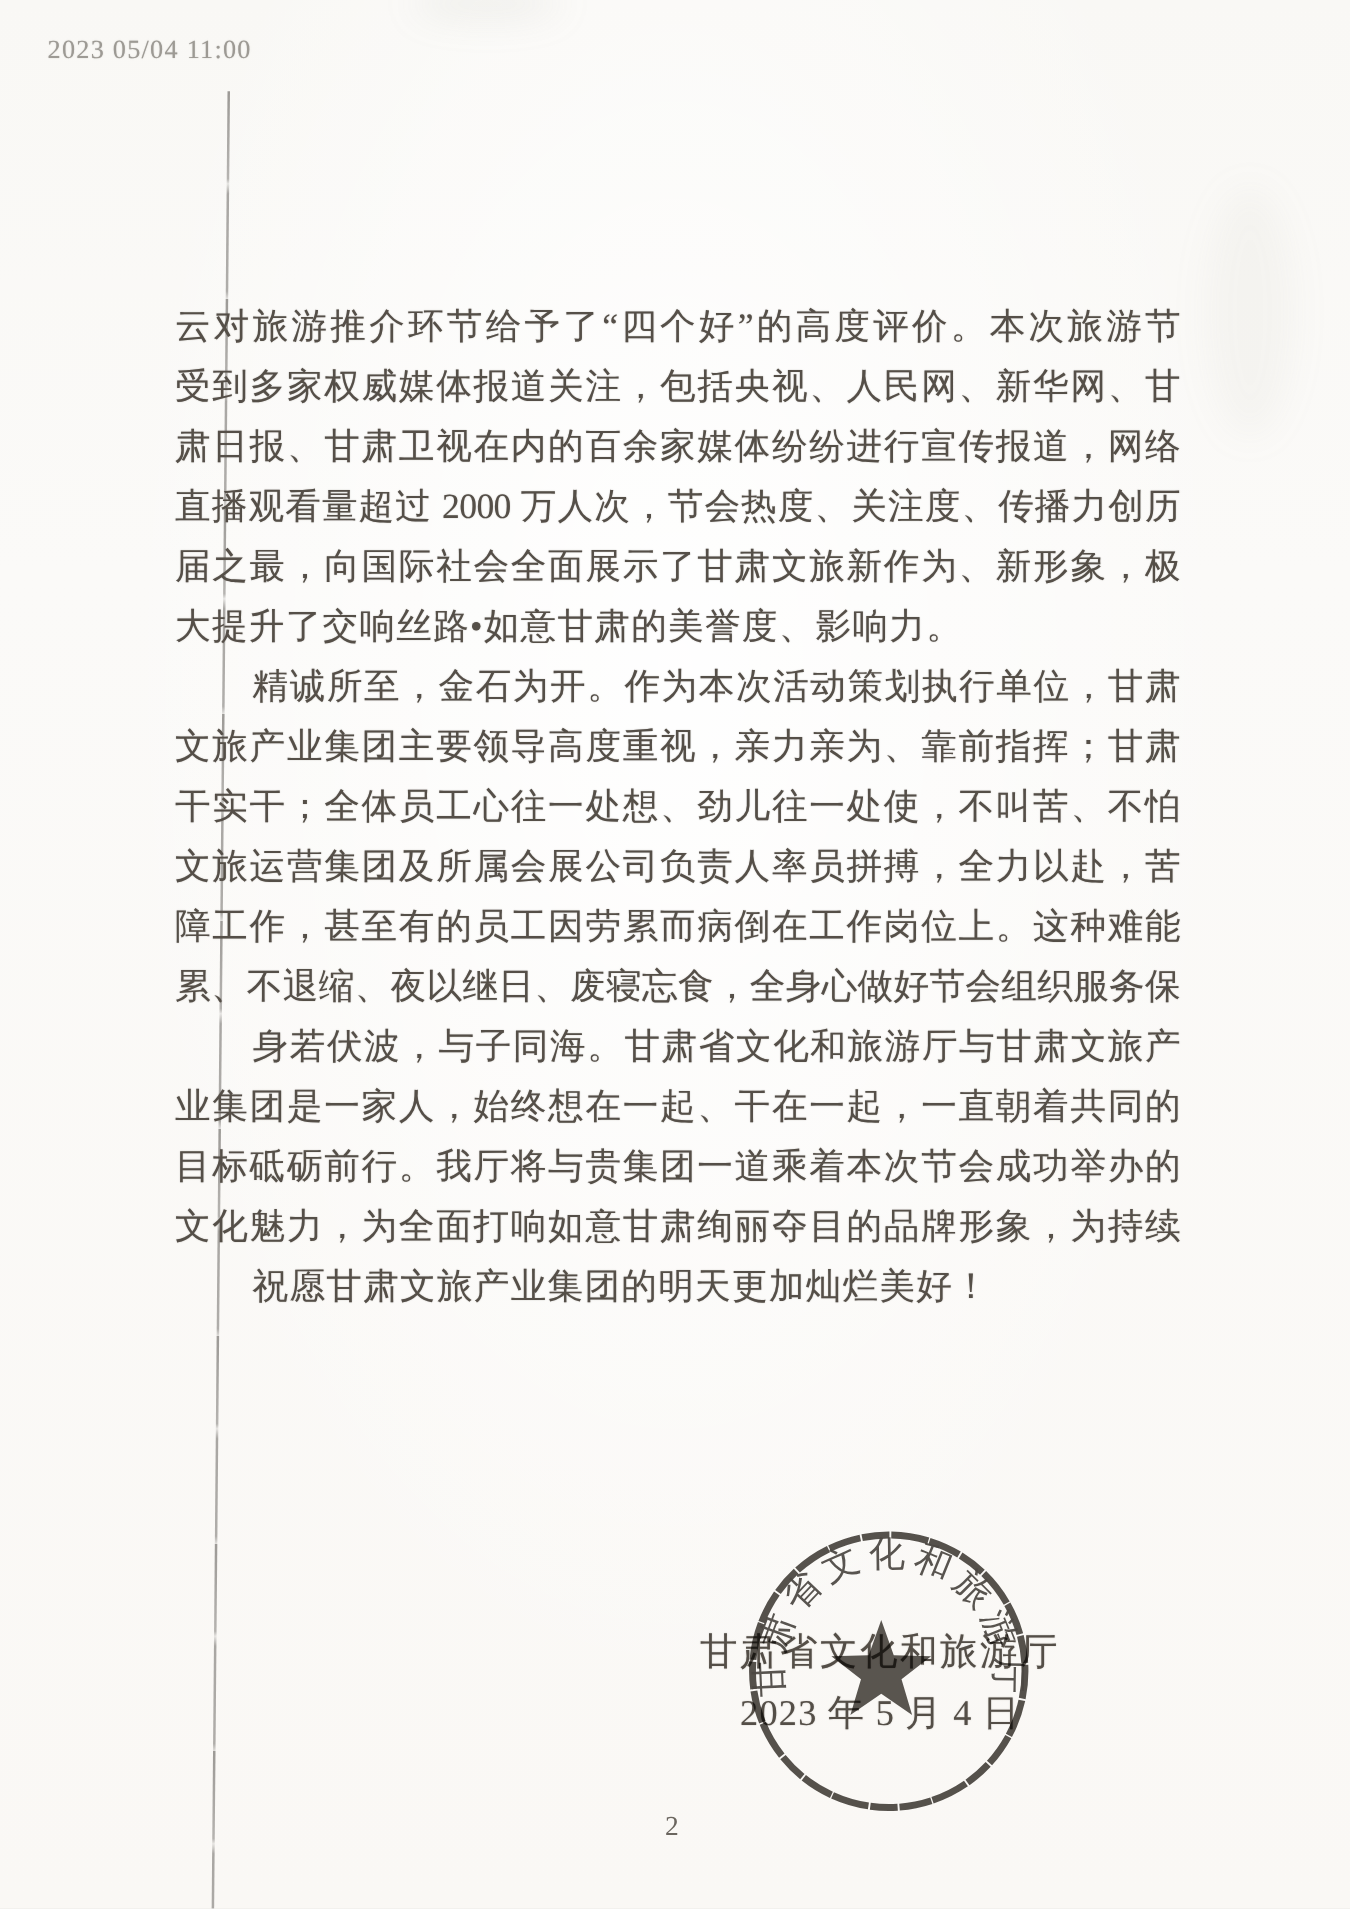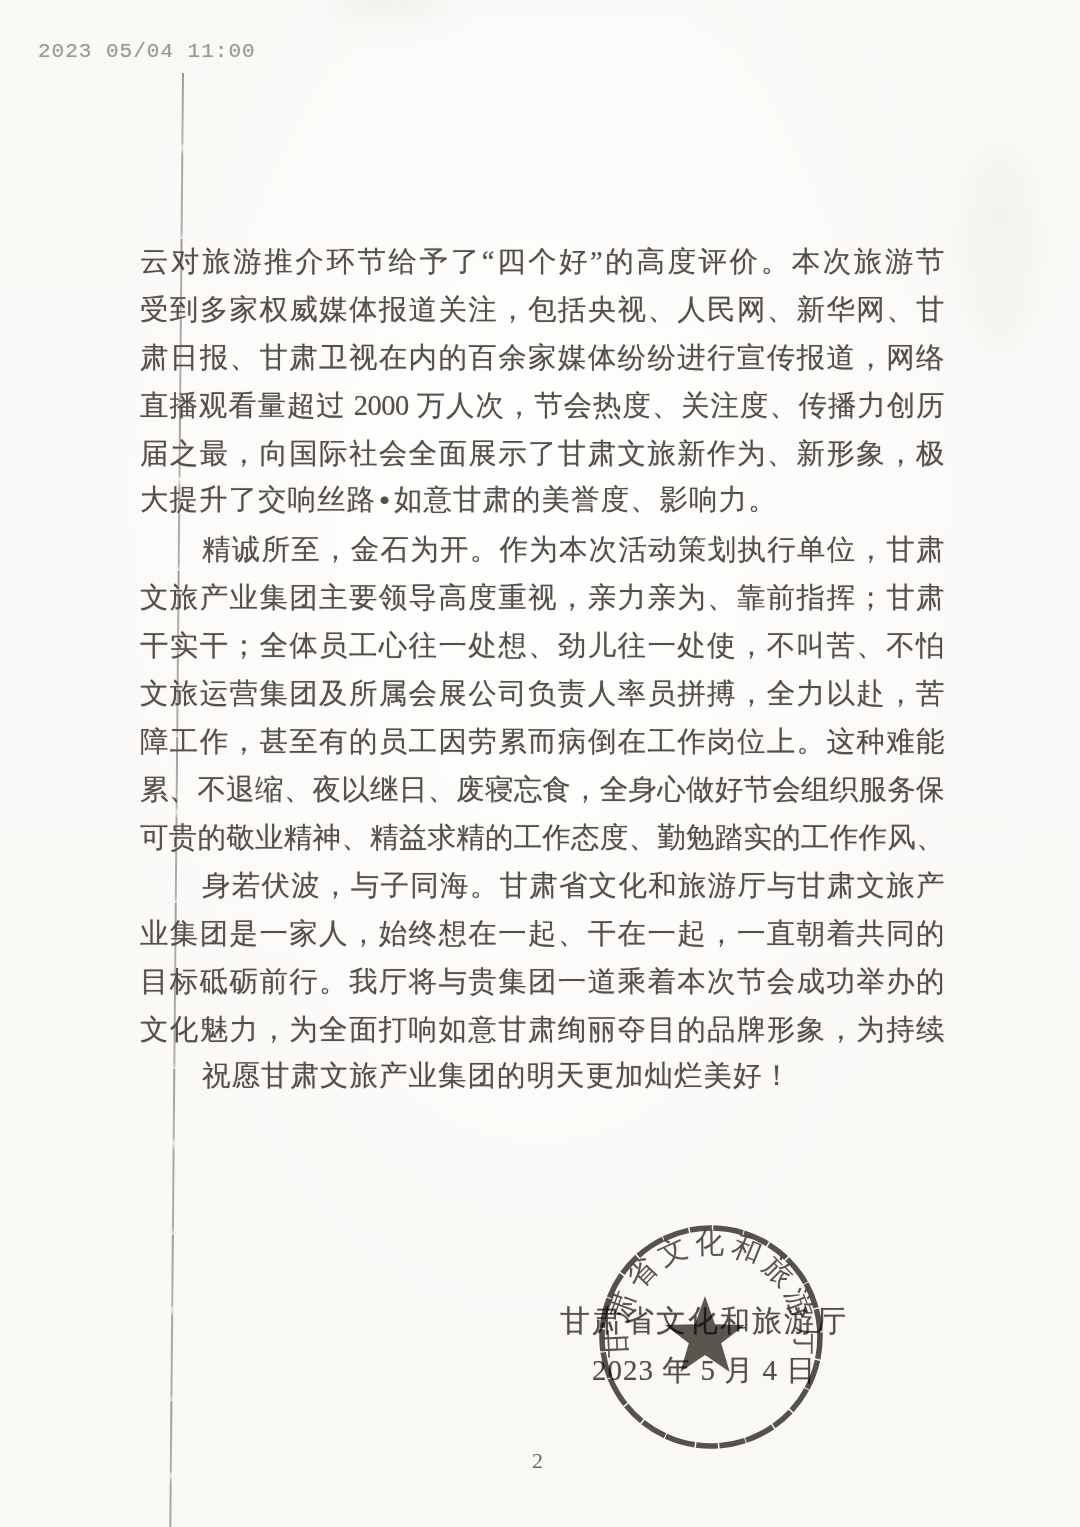--- a/index.html
+++ b/index.html
@@ -15,22 +15,22 @@
     font-family: "Liberation Serif", "DejaVu Serif", serif;
   }
   .noise-a, .noise-b {
     position: absolute; border-radius: 50%;
     background: rgba(150,146,140,.10); filter: blur(14px);
   }
   .noise-a { left: 330px; top: -10px; width: 120px; height: 26px; }
   .noise-b { left: 965px; top: 150px; width: 70px; height: 200px; background: rgba(150,146,140,.06); }
 
   .scan-timestamp {
-    position: absolute; left: 38px; top: 40px;
-    font-family: Liberation Mono, monospace;
+    position: absolute; left: 38px; top: 27px;
+    font-family: Liberation Serif, serif;
     font-size: 21px; letter-spacing: 1px;
     color: #9d9a94;
     text-shadow: 0 0 1px rgba(157,154,148,.6);
     white-space: pre;
   }
 
   .fold-line {
     position: absolute; left: 182px; top: 73px;
     width: 2px; height: 1454px;
     background: repeating-linear-gradient(
@@ -44,21 +44,21 @@
   }
 
   .letter-body {
     position: absolute; left: 140px; top: 238px; width: 804px;
     font-size: 28.5px; line-height: 48px;
     color: #554f48;
     text-shadow: 0 0 1px rgba(85,79,72,.45);
   }
   .ln { width: 804px; white-space: nowrap; }
   .ln.j { white-space: normal; text-align: justify; text-align-last: justify; letter-spacing: -0.5px; }
-  .ln.end { letter-spacing: 1px; font-family: Liberation Mono, monospace; }
+  .ln.end { letter-spacing: 1px; }
   .ln.ind { text-indent: 62px; }
 
   .signature-org {
     position: absolute; left: 560px; top: 1301px;
     font-size: 30px; letter-spacing: 2px; color: #544e47;
     text-shadow: 0 0 1px rgba(85,79,72,.45);
     white-space: pre;
   }
   .signature-date {
     position: absolute; left: 592px; top: 1351px;
@@ -98,21 +98,20 @@
     <div class="ln j">肃日报、甘肃卫视在内的百余家媒体纷纷进行宣传报道，网络</div>
     <div class="ln j">直播观看量超过 2000 万人次，节会热度、关注度、传播力创历</div>
     <div class="ln j">届之最，向国际社会全面展示了甘肃文旅新作为、新形象，极</div>
     <div class="ln end">大提升了交响丝路•如意甘肃的美誉度、影响力。</div>
     <div class="ln j ind">精诚所至，金石为开。作为本次活动策划执行单位，甘肃</div>
     <div class="ln j">文旅产业集团主要领导高度重视，亲力亲为、靠前指挥；甘肃</div>
     <div class="ln j">干实干；全体员工心往一处想、劲儿往一处使，不叫苦、不怕</div>
     <div class="ln j">文旅运营集团及所属会展公司负责人率员拼搏，全力以赴，苦</div>
     <div class="ln j">障工作，甚至有的员工因劳累而病倒在工作岗位上。这种难能</div>
     <div class="ln j">累、不退缩、夜以继日、废寝忘食，全身心做好节会组织服务保</div>
-    <div class="ln j">可贵的敬业精神、精益求精的工作态度、勤勉踏实的工作作风、</div>
     <div class="ln j ind">身若伏波，与子同海。甘肃省文化和旅游厅与甘肃文旅产</div>
     <div class="ln j">业集团是一家人，始终想在一起、干在一起，一直朝着共同的</div>
     <div class="ln j">目标砥砺前行。我厅将与贵集团一道乘着本次节会成功举办的</div>
     <div class="ln j">文化魅力，为全面打响如意甘肃绚丽夺目的品牌形象，为持续</div>
     <div class="ln end ind">祝愿甘肃文旅产业集团的明天更加灿烂美好！</div>
   </div>
 
   <div class="signature-org">甘肃省文化和旅游厅</div>
   <div class="signature-date">2023 年 5 月 4 日</div>
 

